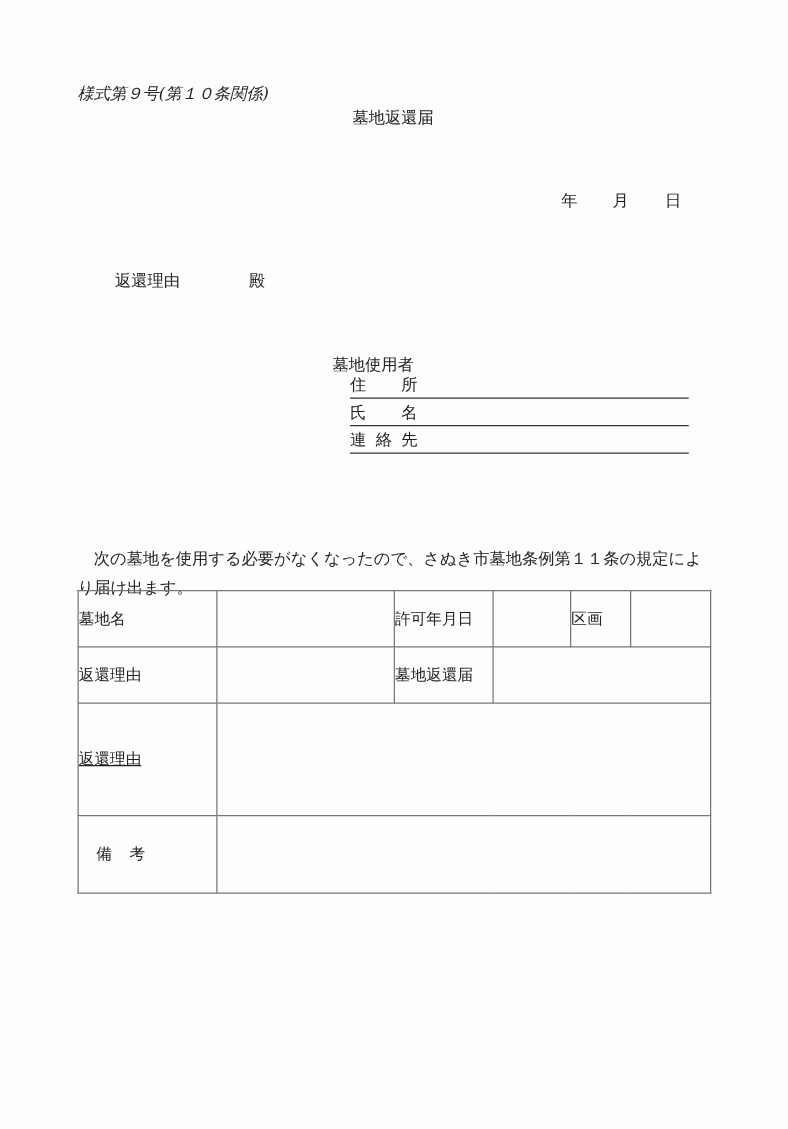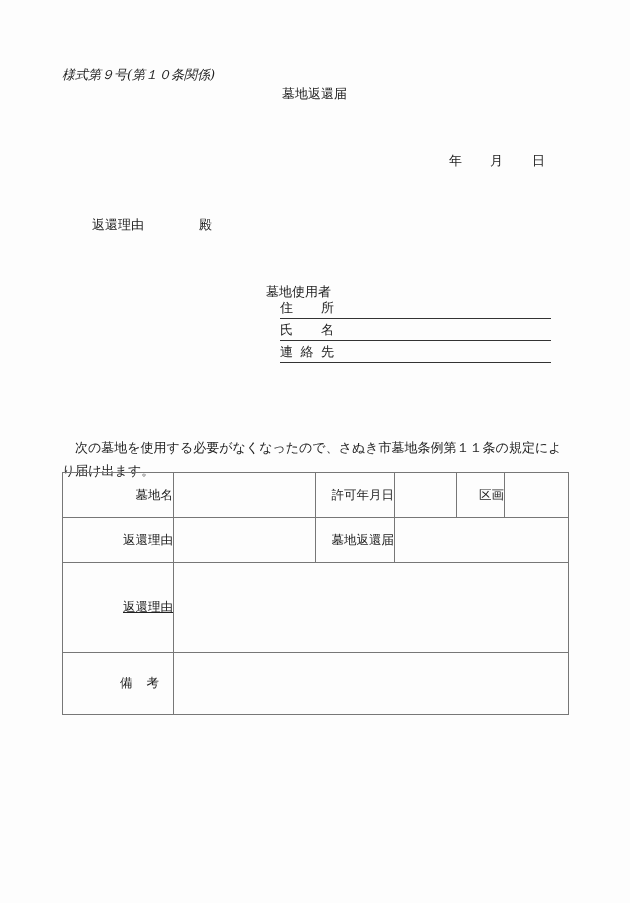--- a/index.html
+++ b/index.html
@@ -24,21 +24,21 @@
   .field-name { top: 322px; }
   .field-contact { top: 344px; }
   .lbl-wide { width: 54px; }
   .lbl-spaced { width: 54px; }
   .body-text { left: 62px; top: 408px; width: 505px; white-space: normal; line-height: 23px; text-indent: 13px; margin-top: 28px; }
   table.form {
     position: absolute; left: 62px; top: 472px; width: 506px;
     border-collapse: collapse; table-layout: fixed;
   }
   table.form td {
-    border: 1px solid #777; padding: 0; text-align: right; vertical-align: middle;
+    border: 1px solid #777; padding: 0; text-align: left; vertical-align: middle;
     font-size: 12.5px;
   }
   .r1 td, .r2 td { height: 44px; }
   .r3 td { height: 89px; text-decoration: underline; }
   .r4 td { height: 61px; margin-left: 20px; }
   .spaced { letter-spacing: 14px; padding-left: 14px !important; }
 </style>
 </head>
 <body>
 

